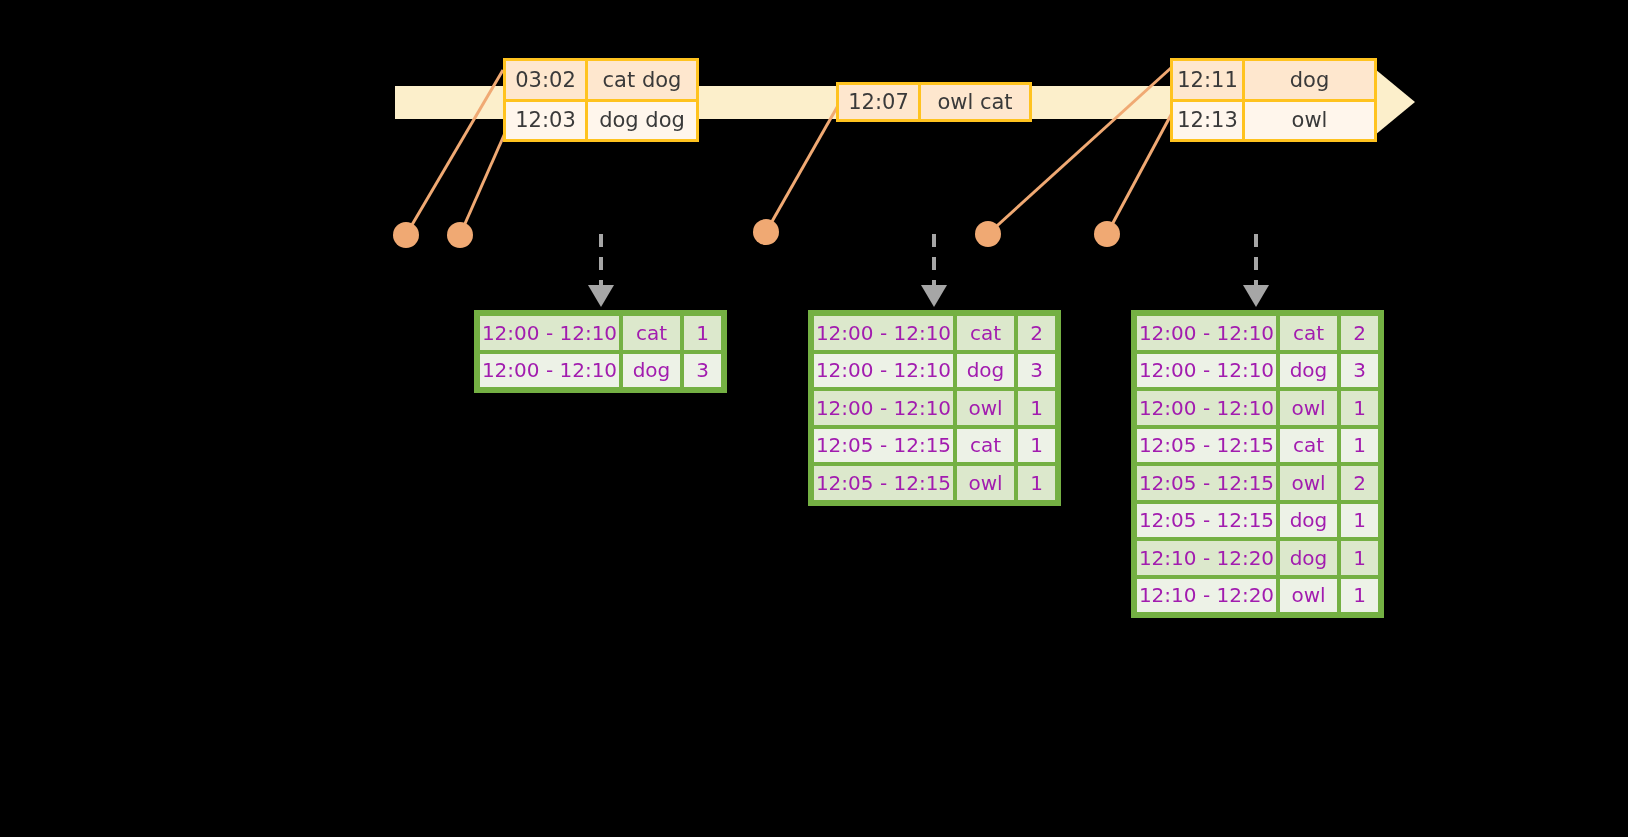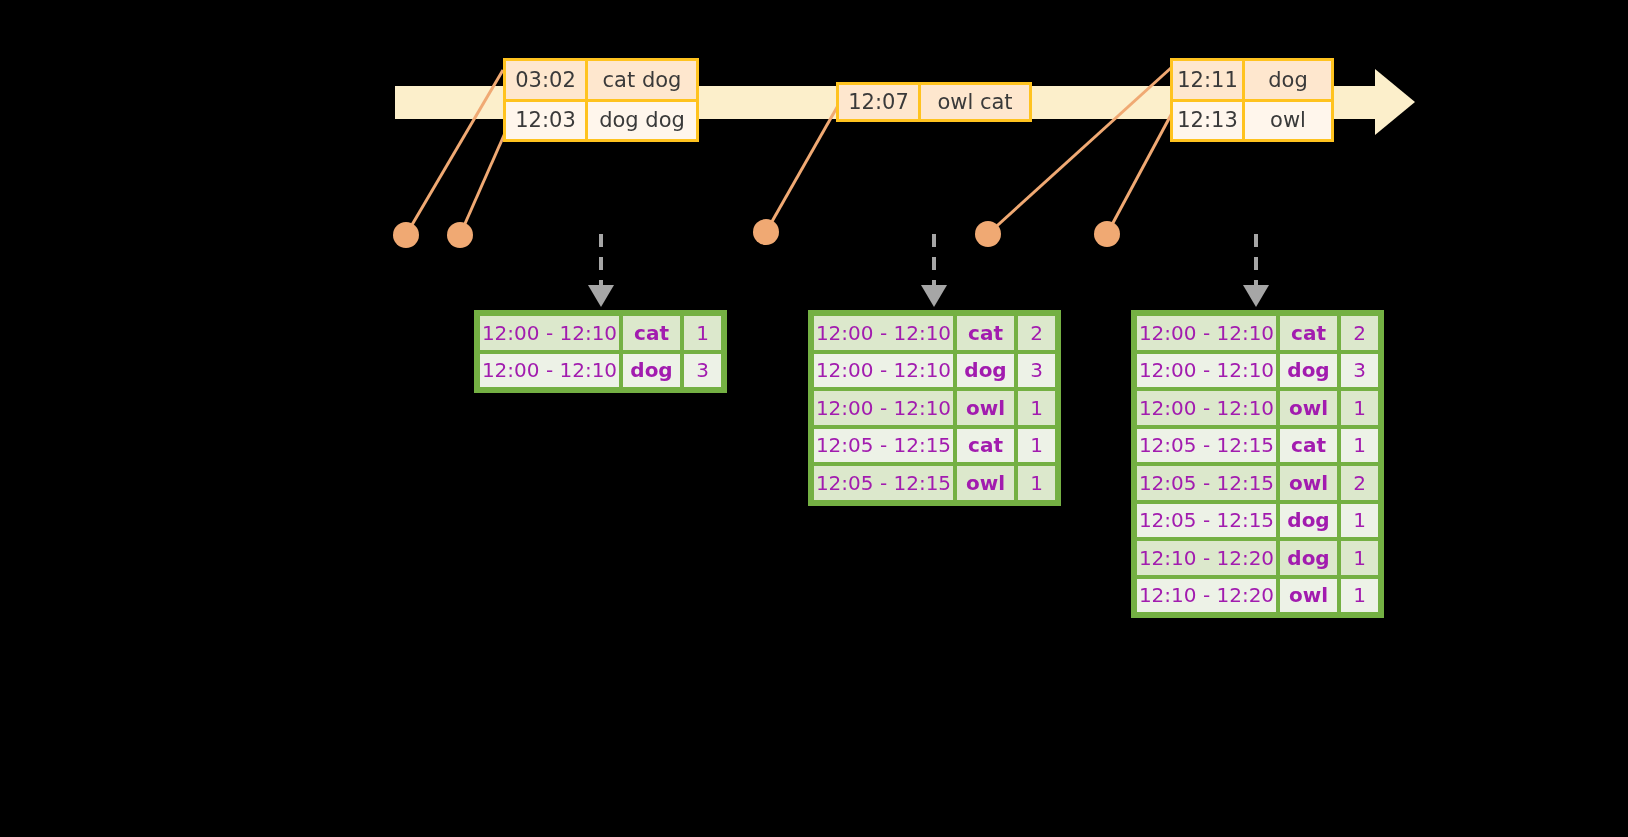--- a/index.html
+++ b/index.html
@@ -57,21 +57,21 @@
   .tcell{
     display:flex;align-items:center;justify-content:center;
     font-size:20px;color:#a21caf;
     box-sizing:border-box;
     border:2px solid #74B043;
     white-space:nowrap;
   }
   .trow.dark .tcell{background:#DCE8CC;}
   .trow.light .tcell{background:#EDF2E7;}
   .tcell.win{flex:0 0 auto;}
-  .tcell.key{flex:0 0 auto;font-weight:bold;}
+  .tcell.key{flex:0 0 auto;}
   .tcell.val{flex:0 0 auto;}
 </style>
 </head>
 <body>
 
 <div id="stage">
 
   <div class="tl-bar" id="tl-bar" style="left: 395px; top: 86px; width: 980px; height: 33px; background: rgb(252, 239, 203);"></div>
   <div class="tl-arrow" id="tl-arrow" style="left: 1375px; top: 69px; border-left-color: rgb(252, 239, 203);"></div>
 
@@ -110,21 +110,21 @@
           <div class="evt-cell time" style="flex: 0 0 82px; border-right-color: rgb(255, 195, 31);">12:03</div>
           <div class="evt-cell words" style="flex: 1 1 auto; text-align: right;">dog dog</div>
         </div>
       </div>
       <div class="evt" style="left: 836px; top: 82px; width: 196px; height: 40px; border-color: rgb(255, 195, 31);">
         <div class="evt-row dark" style="border-top-color: rgb(255, 195, 31); border-radius: 17px;">
           <div class="evt-cell time" style="flex: 0 0 82px; border-right-color: rgb(255, 195, 31);">12:07</div>
           <div class="evt-cell words" style="flex: 1 1 auto;">owl cat</div>
         </div>
       </div>
-      <div class="evt" style="left: 1170px; top: 58px; width: 164px; height: 84px; border-color: rgb(255, 195, 31);">
+      <div class="evt" style="left: 1170px; top: 58px; width: 207px; height: 84px; border-color: rgb(255, 195, 31);">
         <div class="evt-row dark" style="border-top-color: rgb(255, 195, 31);">
           <div class="evt-cell time" style="flex: 0 0 72px; border-right-color: rgb(255, 195, 31);">12:11</div>
           <div class="evt-cell words" style="flex: 1 1 auto;">dog</div>
         </div>
         <div class="evt-row light" style="border-top-color: rgb(255, 195, 31);">
           <div class="evt-cell time" style="flex: 0 0 72px; border-right-color: rgb(255, 195, 31);">12:13</div>
           <div class="evt-cell words" style="flex: 1 1 auto;">owl</div>
         </div>
       </div>
     </div>

